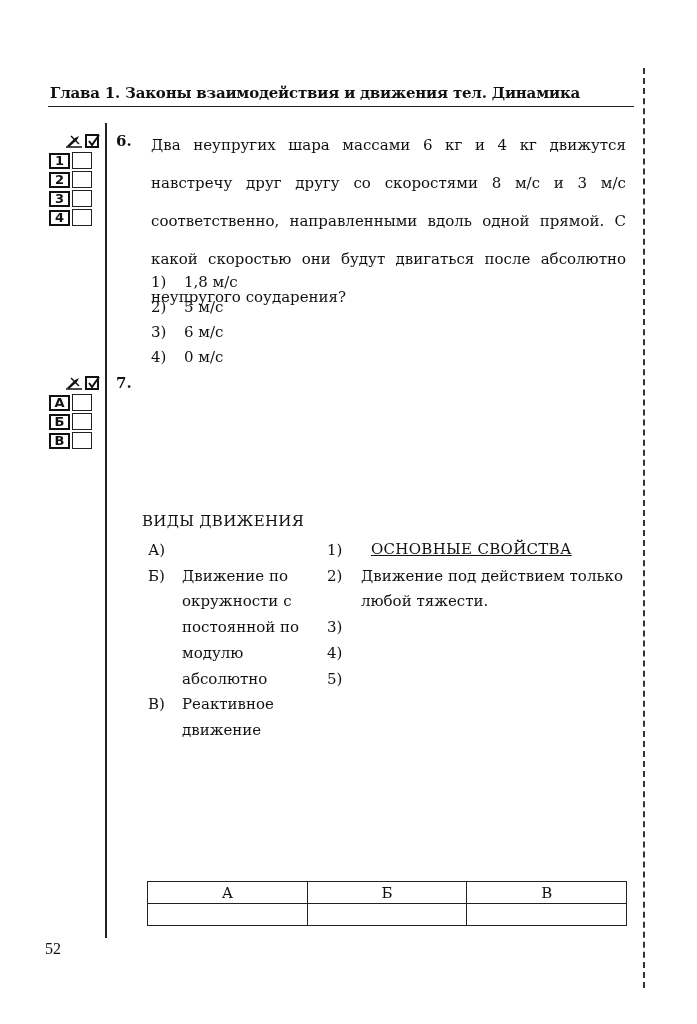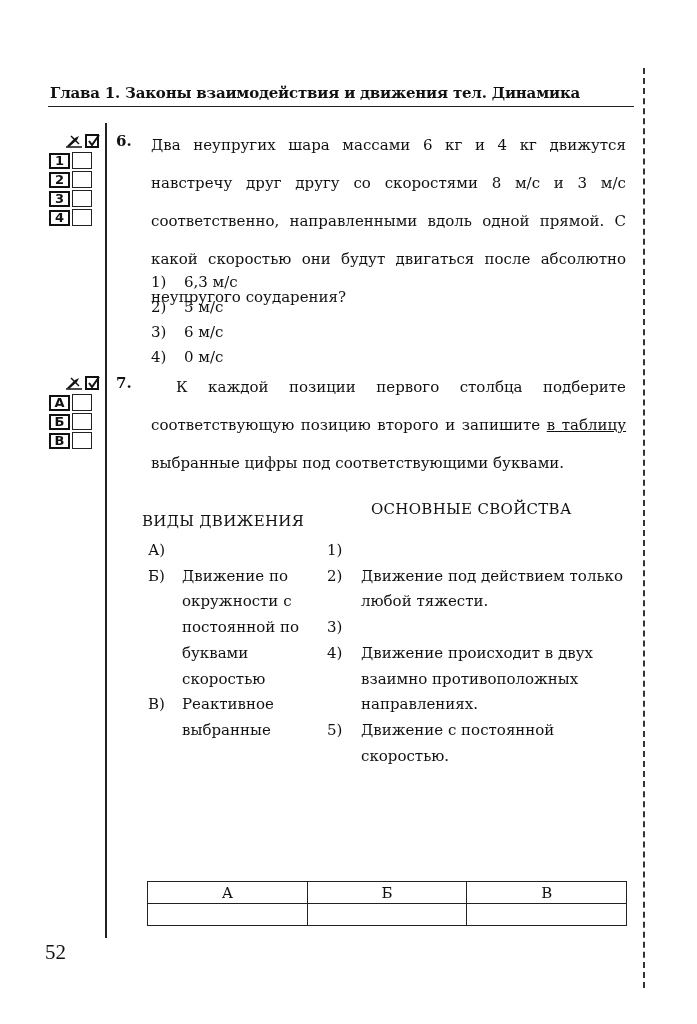--- a/index.html
+++ b/index.html
@@ -36,21 +36,21 @@
   .col-head { position: absolute; font-size: 15px; letter-spacing: 0.3px; }
   .col-left { position: absolute; left: 148px; top: 530px; width: 170px; font-size: 15px; line-height: 25.7px; }
   .col-right { position: absolute; left: 327px; top: 530px; width: 300px; font-size: 15px; line-height: 25.7px; }
   .li { display: flex; }
   .li-key { width: 34px; flex: none; }
   .li-text { flex: 1; }
 
   .answer-table { position: absolute; left: 147px; top: 873px; width: 480px; border-collapse: collapse; font-size: 15px; }
   .answer-table td, .answer-table th { border: 1px solid #222; height: 21px; text-align: center; font-weight: normal; padding: 0; width: 33.33%; }
 
-  .page-number { position: absolute; left: 45px; top: 932px; font-size: 21px; font-family: "Liberation Serif", serif; }
+  .page-number { position: absolute; left: 45px; top: 932px; font-size: 16px; font-family: "Liberation Serif", serif; }
 </style>
 </head>
 <body>
 
 <div class="page">
 
   <div class="header-title">Глава 1. Законы взаимодействия и движения тел. Динамика</div>
   <div class="header-rule"></div>
 
   <div class="margin-rule"></div>
@@ -88,21 +88,21 @@
   </div>
 
   <div class="task-num" style="top:124px;">6.</div>
   <div class="task-text" style="top:118px;">
     <p>Два неупругих шара массами 6 кг и 4 кг движутся навстречу друг другу со скоростями 8 м/с и 3 м/с соответственно, направленными вдоль одной прямой. С какой скоростью они будут двигаться после абсолютно неупругого соударения?</p>
   </div>
 
   <div class="options">
     <div class="opt">
         <span class="opt-num">1)</span>
-        <span>6,3 м/с</span>
+        <span>1,8 м/с</span>
       </div>
     <div class="opt">
         <span class="opt-num">2)</span>
         <span>5 м/с</span>
       </div>
     <div class="opt">
         <span class="opt-num">3)</span>
         <span>6 м/с</span>
       </div>
     <div class="opt">
@@ -133,58 +133,55 @@
         <div class="empty-box"></div>
       </div>
     <div class="answer-row">
         <div class="label-box">В</div>
         <div class="empty-box"></div>
       </div>
   </div>
 
   <div class="task-num" style="top:366px;">7.</div>
   <div class="task-text" style="top:360px;">
-    <p class="indent"><span>К каждой позиции первого столбца подберите соответствующую позицию второго и запишите </span><span class="underline">в таблицу</span><span> выбранные цифры под соответствующими буквами.</span></p>
   </div>
 
   <div class="col-head" style="left:142px; top:504px;text-align:center;">ВИДЫ ДВИЖЕНИЯ</div>
-  <div class="col-head" style="left:371px; top:492px;">ОСНОВНЫЕ СВОЙСТВА</div>
+  <div class="col-head" style="left:371px; top:532px;text-decoration:underline;">ОСНОВНЫЕ СВОЙСТВА</div>
 
   <div class="col-left">
     <div class="li">
         <span class="li-key">А)</span>
       </div>
     <div class="li">
         <span class="li-key">Б)</span>
-        <span class="li-text">Движение по окружности с постоянной по буквами скоростью</span>
+        <span class="li-text">Движение по окружности с постоянной по модулю абсолютно</span>
       </div>
     <div class="li">
         <span class="li-key">В)</span>
-        <span class="li-text">Реактивное выбранные</span>
+        <span class="li-text">Реактивное движение</span>
       </div>
   </div>
 
   <div class="col-right">
     <div class="li">
         <span class="li-key">1)</span>
       </div>
     <div class="li">
         <span class="li-key">2)</span>
         <span class="li-text">Движение под действием только любой тяжести.</span>
       </div>
     <div class="li">
         <span class="li-key">3)</span>
       </div>
     <div class="li">
         <span class="li-key">4)</span>
-        <span class="li-text">Движение происходит в двух взаимно противоположных направлениях.</span>
       </div>
     <div class="li">
         <span class="li-key">5)</span>
-        <span class="li-text">Движение с постоянной скоростью.</span>
       </div>
   </div>
 
   <table class="answer-table">
     <tbody>
         <tr>
       <th>А</th>
       <th>Б</th>
       <th>В</th>
     </tr>

